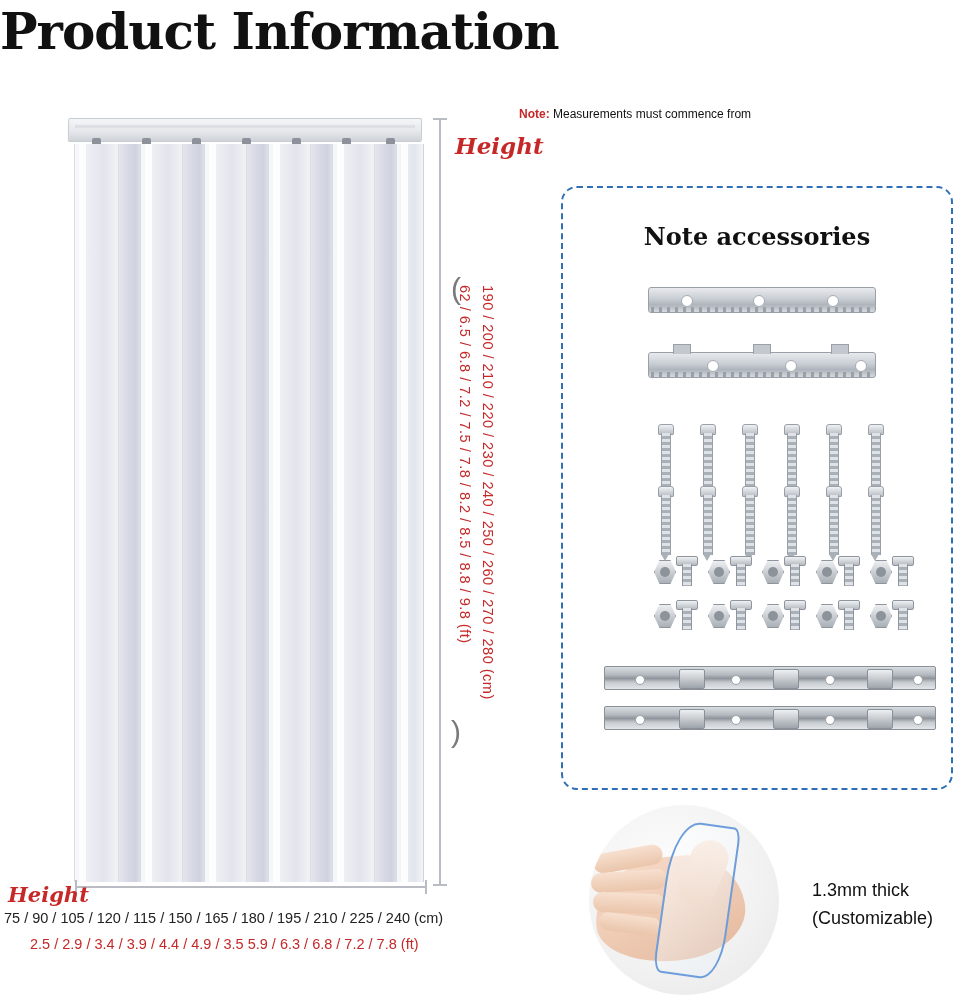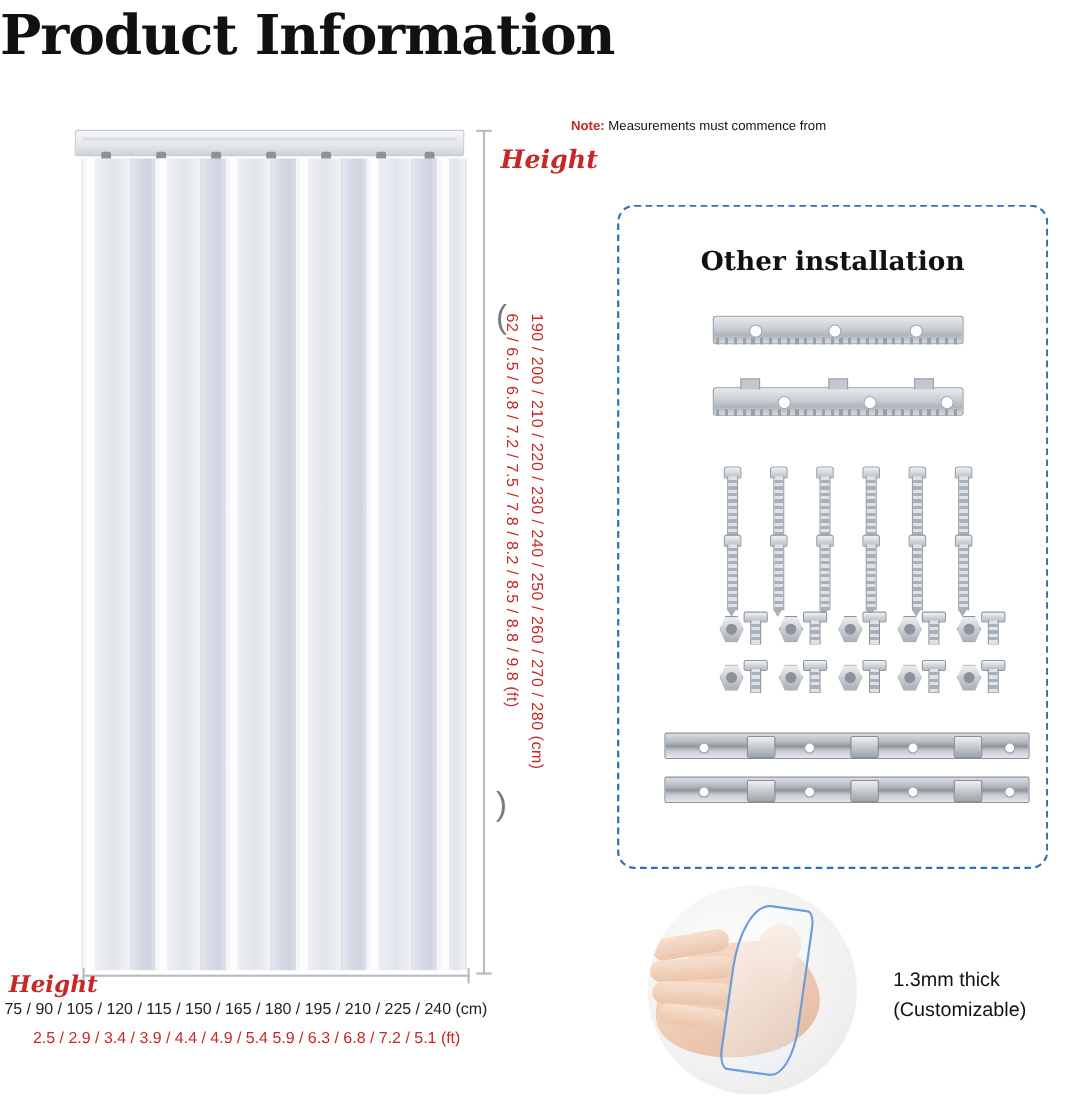--- a/index.html
+++ b/index.html
@@ -260,28 +260,28 @@
 <div class="height-values">62 / 6.5 / 6.8 / 7.2 / 7.5 / 7.8 / 8.2 / 8.5 / 8.8 / 9.8 (ft)</div>
 <div class="height-values cm" style="left:472px;top:285px">190 / 200 / 210 / 220 / 230 / 240 / 250 / 260 / 270 / 280 (cm)</div>
 
 <div class="w-bracket">
   <div class="l"></div>
     <div class="h"></div>
     <div class="r"></div>
 </div>
 <div class="width-label">Height</div>
 <div class="width-cm">75 / 90 / 105 / 120 / 115 / 150 / 165 / 180 / 195 / 210 / 225 / 240 (cm)</div>
-<div class="width-ft">2.5 / 2.9 / 3.4 / 3.9 / 4.4 / 4.9 / 5.4 5.9 / 6.3 / 6.8 / 7.2 / 5.1 (ft)</div>
+<div class="width-ft">2.5 / 2.9 / 3.4 / 3.9 / 4.4 / 4.9 / 3.5 5.9 / 6.3 / 6.8 / 7.2 / 7.8 (ft)</div>
 
 <div class="note">
   <b>Note:</b><span> Measurements must commence from</span><br>
 </div>
 
 <div class="acc-box"></div>
-<div class="acc-title">Other installation</div>
+<div class="acc-title">Note accessories</div>
 
 <div class="plate" style="left:648px;top:287px;width:226px">
   <span class="hole" style="left:32px"></span>
   <span class="hole" style="left:104px"></span>
   <span class="hole" style="left:178px"></span>
   <span class="teeth"></span>
 </div>
 
 <div class="plate" style="left:648px;top:352px;width:226px">
   <span class="tab" style="left:24px;top:-9px"></span>

